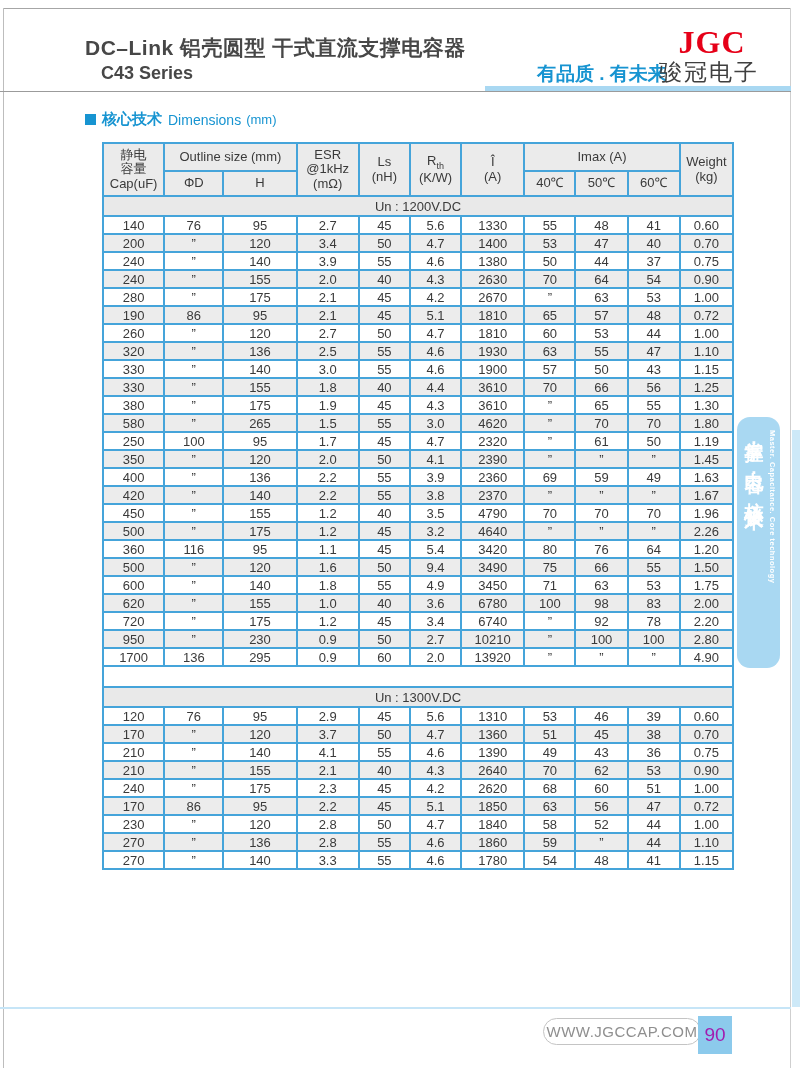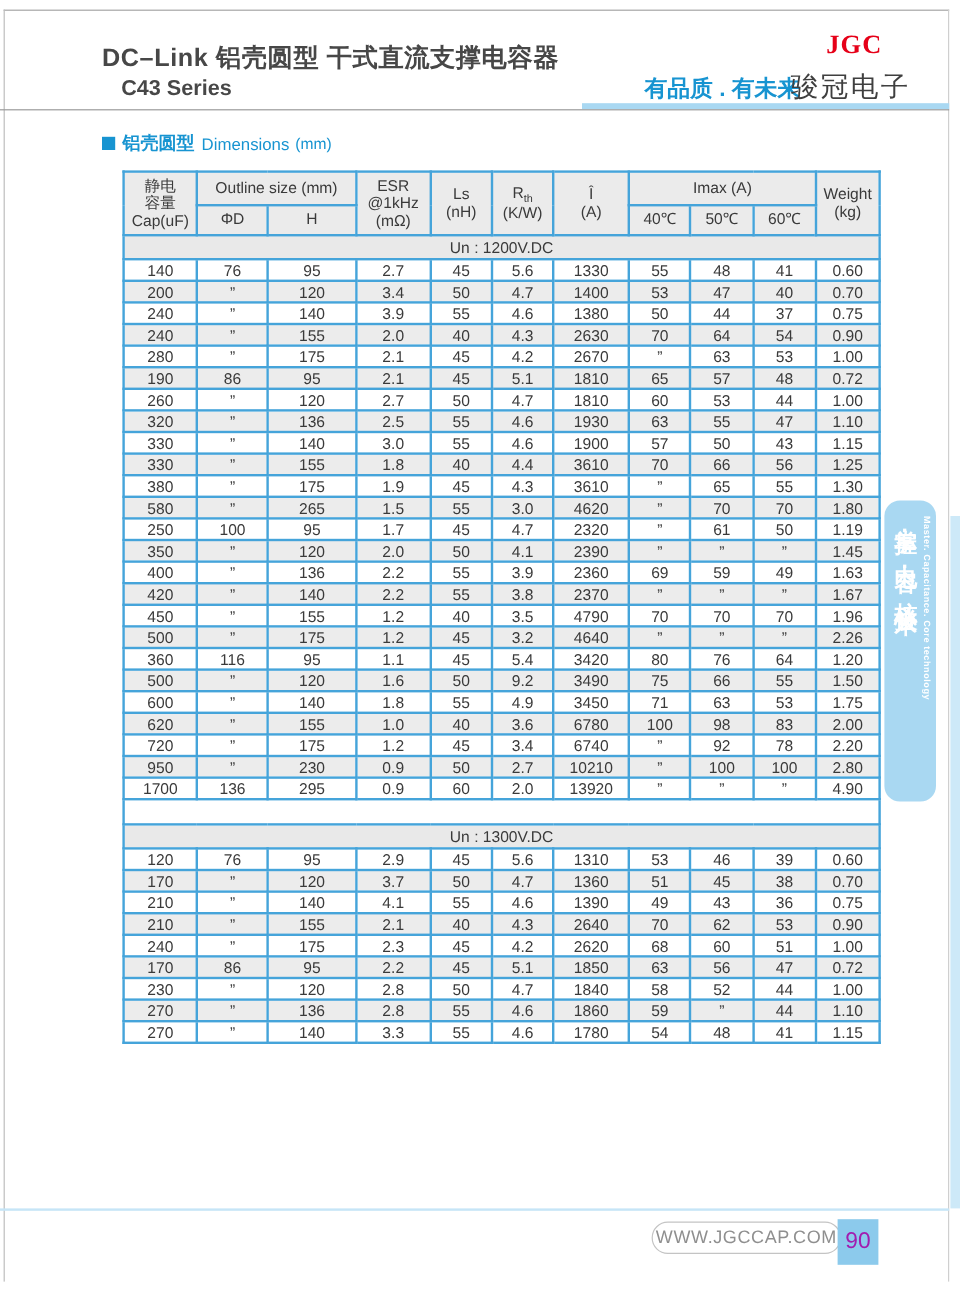--- a/index.html
+++ b/index.html
@@ -17,21 +17,21 @@
   .frame-top   { left:3px; top:8px; width:788px; height:1px; background:#a6a6a6; }
   .frame-left  { left:3px; top:8px; width:1px; height:1060px; background:#bdbdbd; }
   .frame-right { left:790px; top:8px; width:1px; height:1060px; background:#cfcfcf; }
   .header-divider { left:0; top:91px; width:791px; height:1px; background:#9b9b9b; }
   .logo-underline { left:485px; top:86px; width:306px; height:5px; background:var(--banner-blue,#a8daf5); }
 
   
   .page-title { left:85px; top:34px; font-size:21px; font-weight:bold; color:#474747; letter-spacing:0.5px; }
   .series-title { left:85px; top:63px; font-size:18px; font-weight:bold; color:#474747;margin-left:16px; }
   .brand-logo { left:672px; top:24px; width:80px; text-align:center;
-    font-family:"Liberation Serif", serif; font-size:22px; font-weight:bold;
+    font-family:"Liberation Serif", serif; font-size:32px; font-weight:bold;
     color:var(--brand-red,#e60018); letter-spacing:1px; }
   .brand-slogan { left:537px; top:61px; font-size:19px; font-weight:bold; color:var(--accent-blue,#0098dc); }
   .brand-company { left:659px; top:57px; font-size:23px; color:#3f3f3f; letter-spacing:2px; }
 
   
   .section-title { left:85px; top:110px; font-size:15px; color:var(--accent-blue,#1794d1); display:flex; align-items:center; }
   .section-bullet { display:inline-block; width:11px; height:11px; background:var(--accent-blue,#1794d1); margin-right:6px; }
   .section-cn { font-weight:bold; font-size:15px; margin-right:6px; }
   .section-en { font-size:14px; margin-right:5px; }
   .section-unit { font-size:13px; }
@@ -87,21 +87,21 @@
   <div class="abs series-title">C43 Series</div>
   <div class="abs brand-logo">JGC</div>
   <div class="abs brand-slogan">有品质 . 有未来</div>
   <div class="abs brand-company">骏冠电子</div>
   <div class="abs logo-underline"></div>
   <div class="abs header-divider"></div>
 </div>
 
 <div class="abs section-title">
   <span class="section-bullet"></span>
-  <span class="section-cn">铝壳圆型</span>
+  <span class="section-cn">核心技术</span>
   <span class="section-en">Dimensions</span>
   <span class="section-unit">(mm)</span>
 </div>
 
 <div class="abs spec-table-wrap">
   <table>
     <colgroup>
       <col style="width:61px">
         <col style="width:59px">
         <col style="width:73px">
@@ -403,21 +403,21 @@
           <td>76</td>
           <td>64</td>
           <td>1.20</td>
         </tr>
         <tr class="data-row even">
           <td>500</td>
           <td>”</td>
           <td>120</td>
           <td>1.6</td>
           <td>50</td>
-          <td>9.2</td>
+          <td>9.4</td>
           <td>3490</td>
           <td>75</td>
           <td>66</td>
           <td>55</td>
           <td>1.50</td>
         </tr>
         <tr class="data-row odd">
           <td>600</td>
           <td>”</td>
           <td>140</td>

